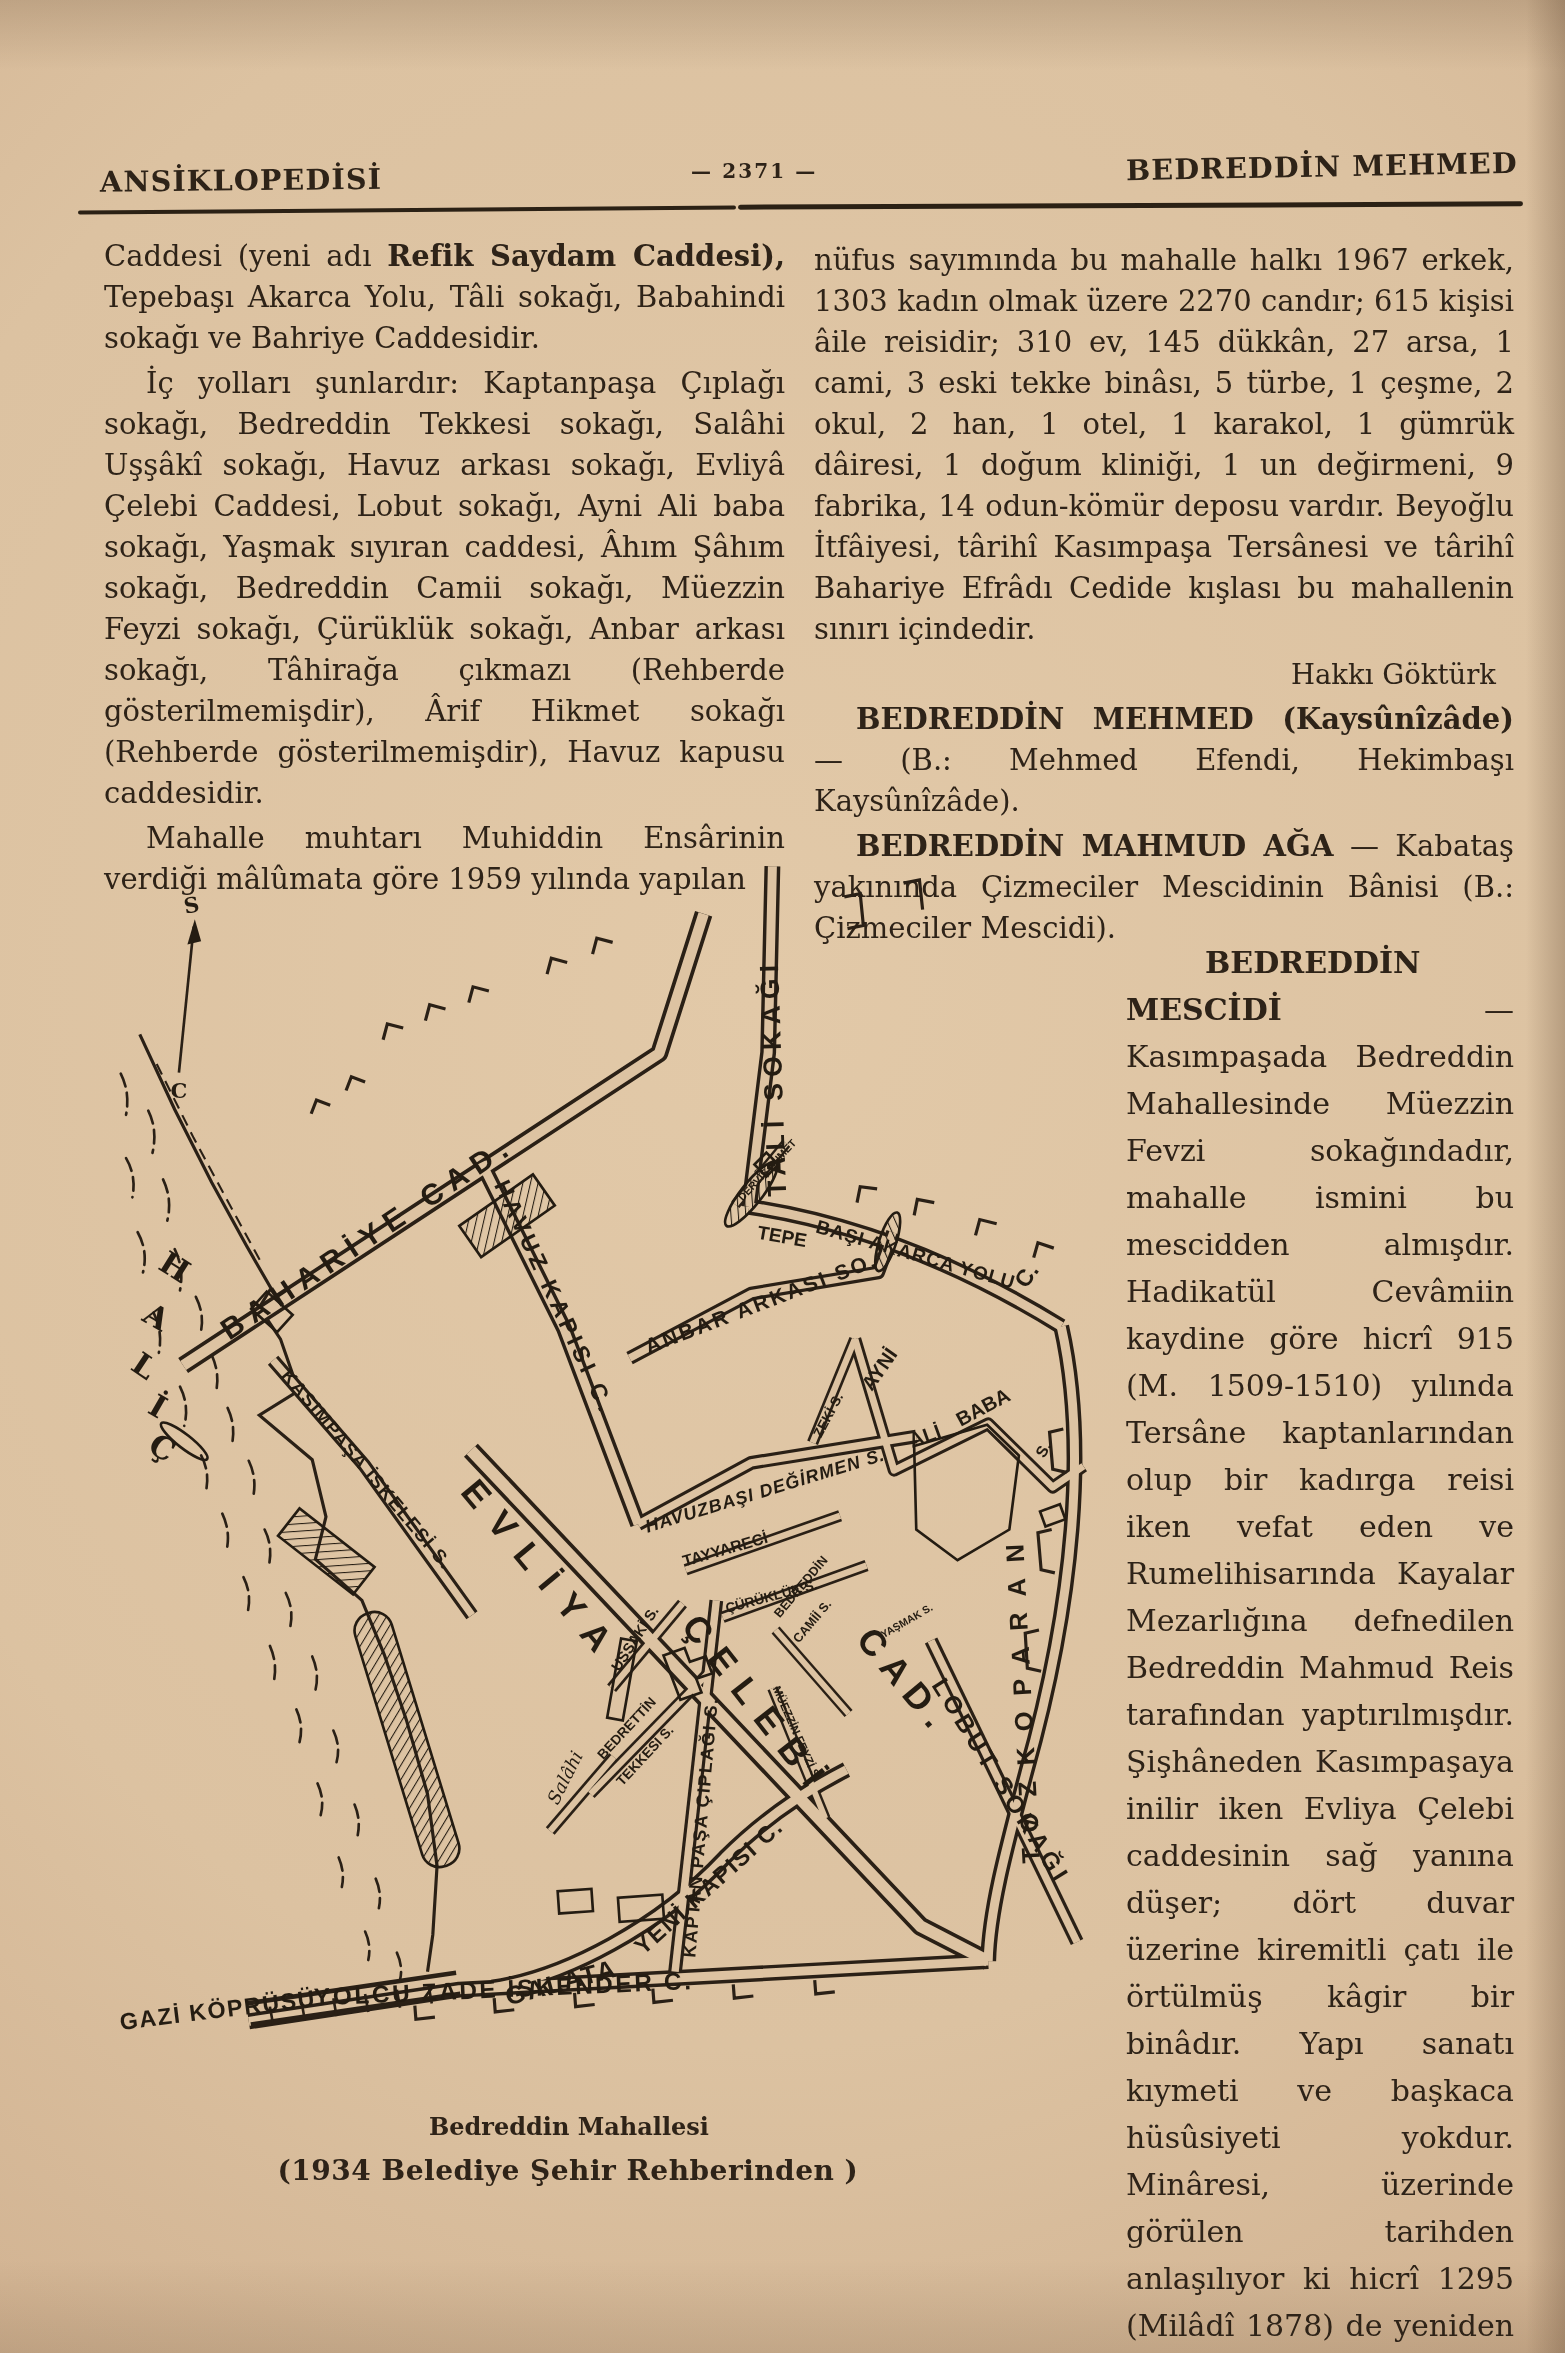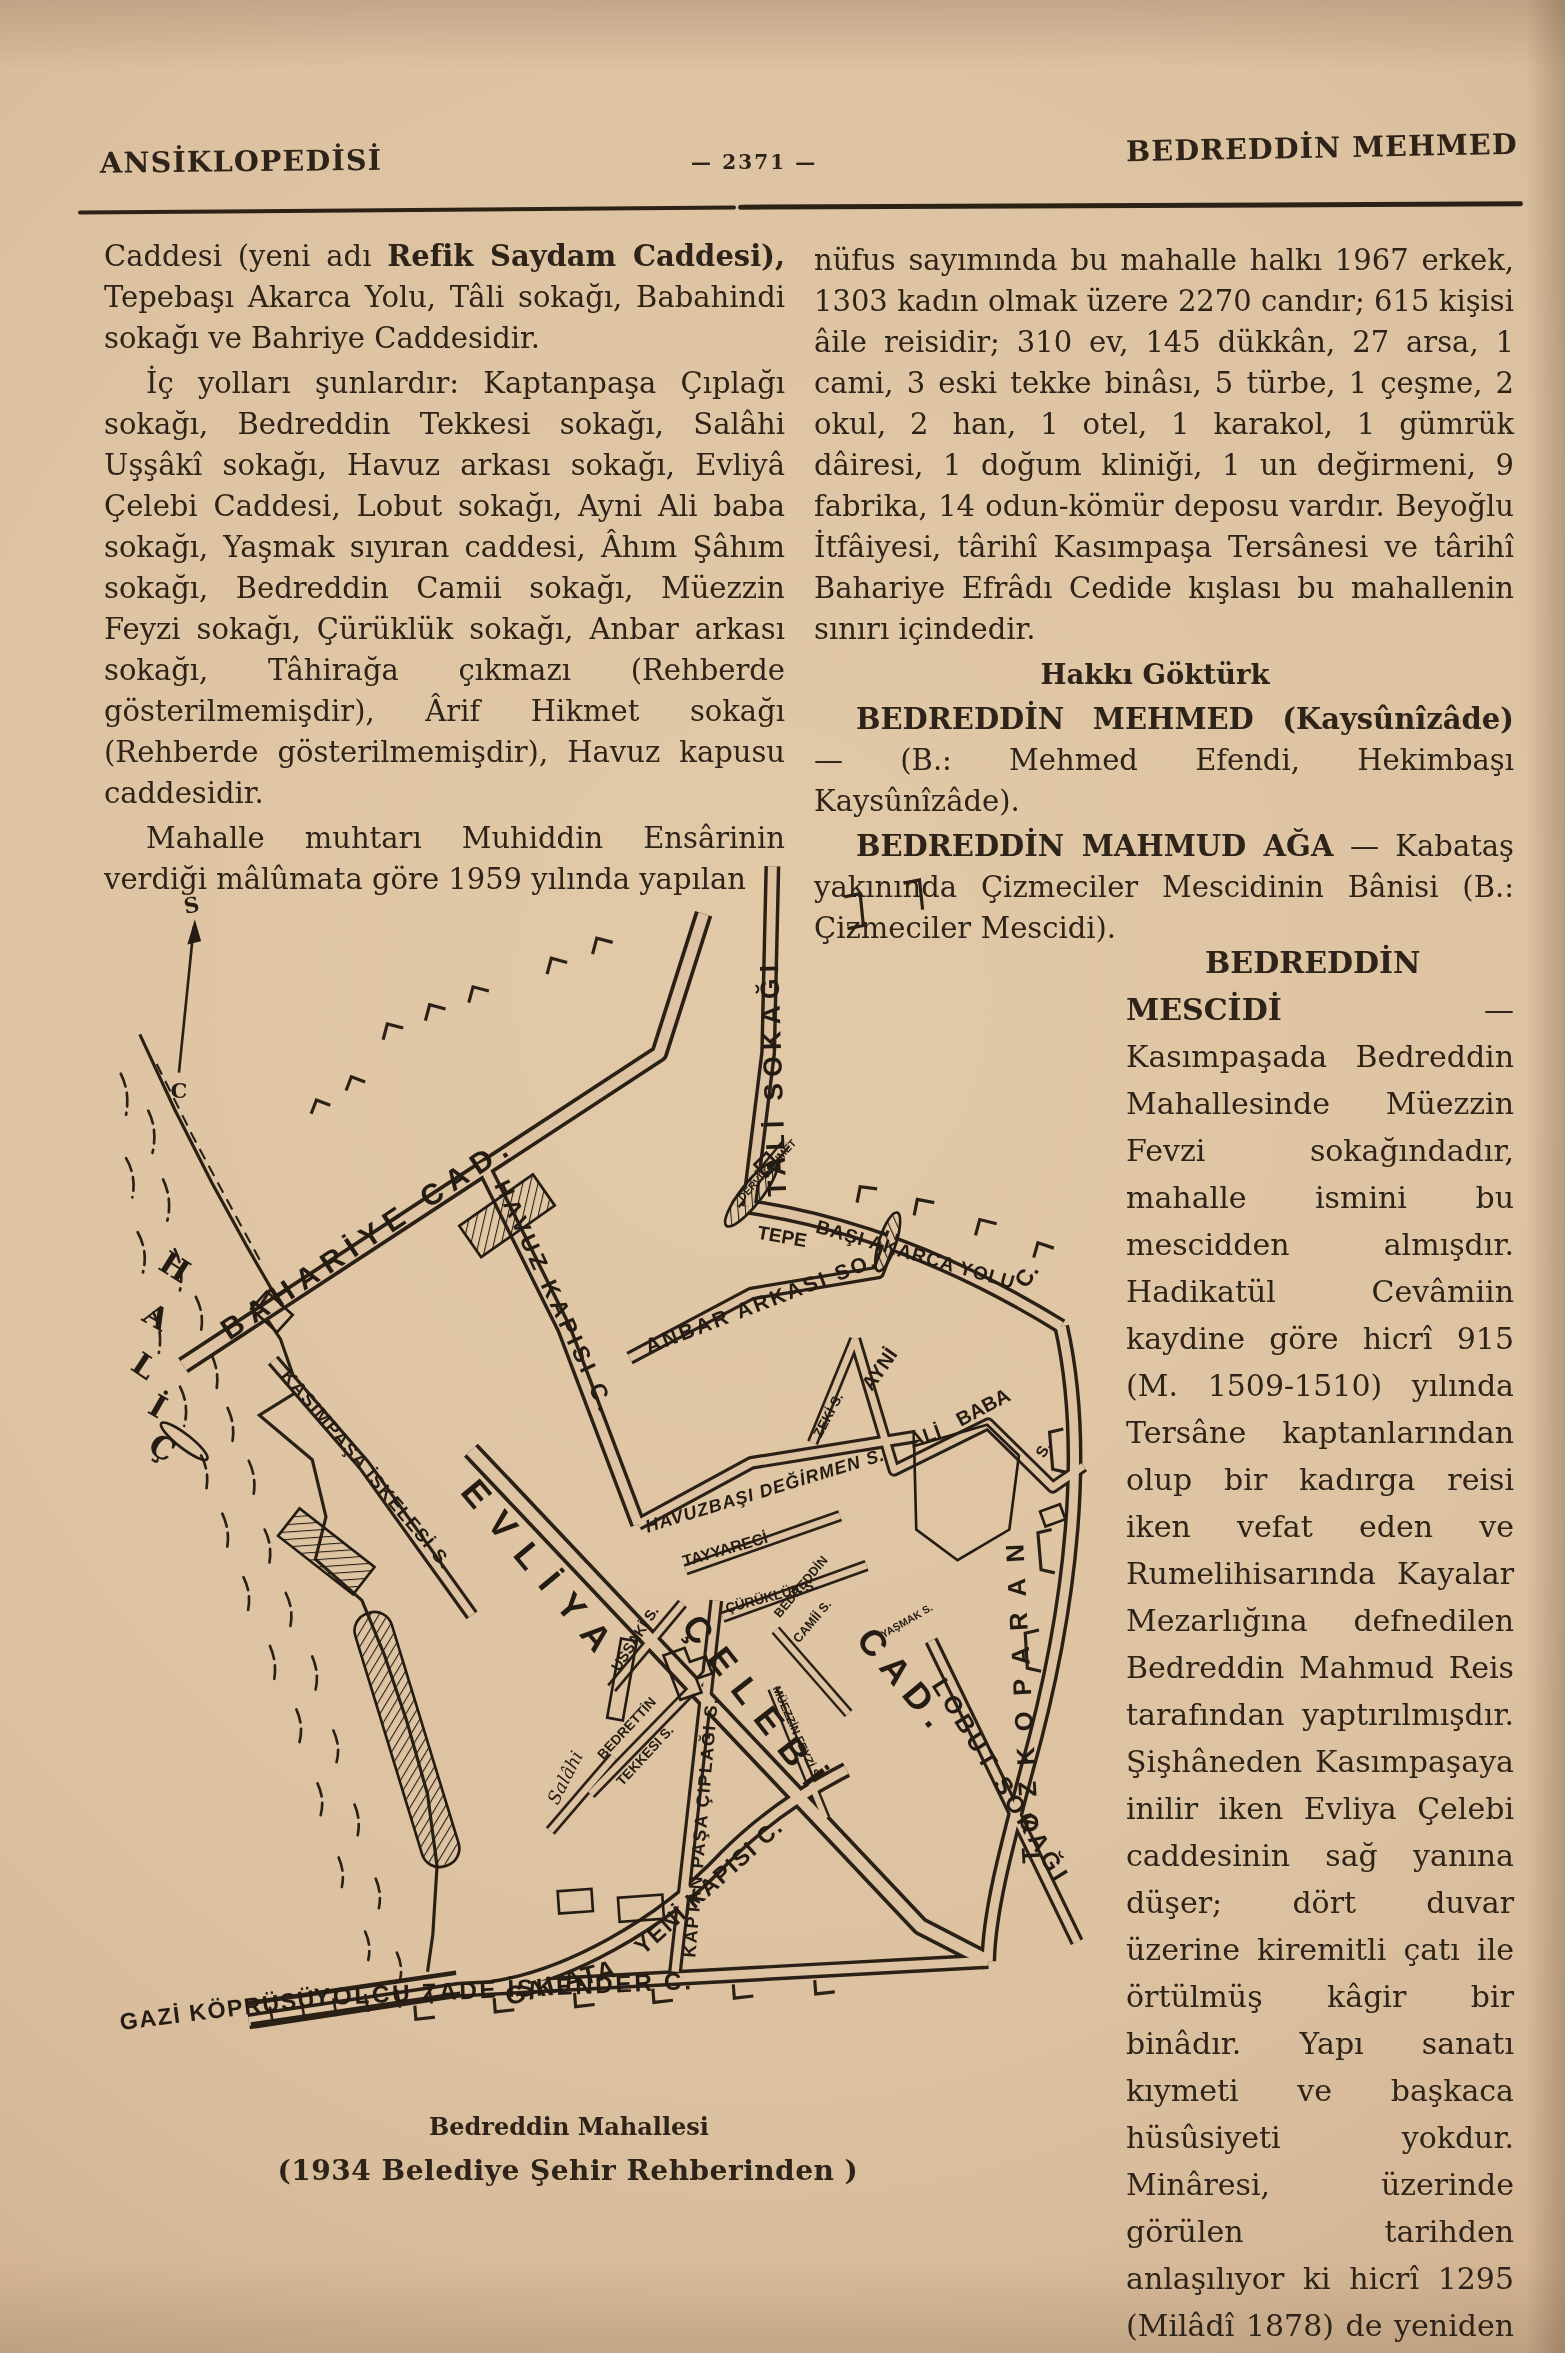--- a/index.html
+++ b/index.html
@@ -7,35 +7,35 @@
     width:1565px;height:2354px;position:relative;overflow:hidden;
     font-family:"DejaVu Serif", serif;color:#2e2318;
     background:
       linear-gradient(90deg, rgba(0,0,0,0) 97.5%, rgba(82,58,38,.28) 100%),
       linear-gradient(0deg, rgba(0,0,0,0) 97%, rgba(101,76,52,.22) 100%),
       linear-gradient(180deg, rgba(0,0,0,0) 96%, rgba(101,76,52,.18) 100%),
       radial-gradient(120% 90% at 48% 42%, #e2c9a8 0%, #dcc2a1 50%, #d1b291 78%, #c5a27f 100%);
   }
   .abs{position:absolute;}
   
-  .hdr{left:100px;top:139px;width:1418px;display:flex;justify-content:space-between;align-items:flex-end;}
+  .hdr{left:100px;top:158px;width:1418px;display:flex;justify-content:space-between;align-items:flex-start;}
   .hdr .h-left{font-weight:bold;font-size:28.6px;transform:translateY(5.3px) rotate(-.6deg);letter-spacing:1.1px;}
   .hdr .h-center{font-weight:bold;font-size:20px;letter-spacing:2.1px;transform:translateY(1.1px);}
   .hdr .h-right{font-weight:bold;font-size:28.6px;transform:translateY(-8.5px) rotate(-1.1deg);letter-spacing:1.1px;}
   .rule{background:#2b2115;border-radius:2.6px;}
   .rule-l{left:78px;top:208px;width:658px;height:4.2px;transform:rotate(-.45deg);}
   .rule-r{left:738px;top:203px;width:785px;height:4.8px;transform:rotate(-.25deg);}
   
   .col{font-size:29px;line-height:41px;text-align:justify;}
   .col p{margin:4px;}
   .ind{text-indent:42px;}
   .ind2{text-indent:79px;}
   .col-left{left:100px;top:232px;width:689px;}
   .col-right{left:810px;top:236px;width:708px;}
-  .signature{font-weight:bold;text-align:center;padding-right:18px;margin-top:4.2px;font-size:27.5px;}
+  .signature{font-weight:normal;text-align:right;padding-right:18px;margin-top:4.2px;font-size:27.5px;}
   .entry{margin-top:6.3px;}
   .col-narrow{left:1122px;top:935px;width:396px;font-size:30px;line-height:47px;}
   .col-narrow .ind{text-indent:58px;}
   
   .cap1{left:225px;top:2112px;width:688px;text-align:center;font-weight:bold;font-size:24px;}
   .cap2{left:190px;top:2154px;width:756px;text-align:center;font-weight:bold;font-size:28px;letter-spacing:0.5px;}
   
   .map{left:89px;top:862px;}
   .ml{font-family:"Liberation Sans", sans-serif;font-weight:700;fill:#241c12;}
   .mser{font-family:"DejaVu Serif", serif;font-weight:700;fill:#241c12;}

